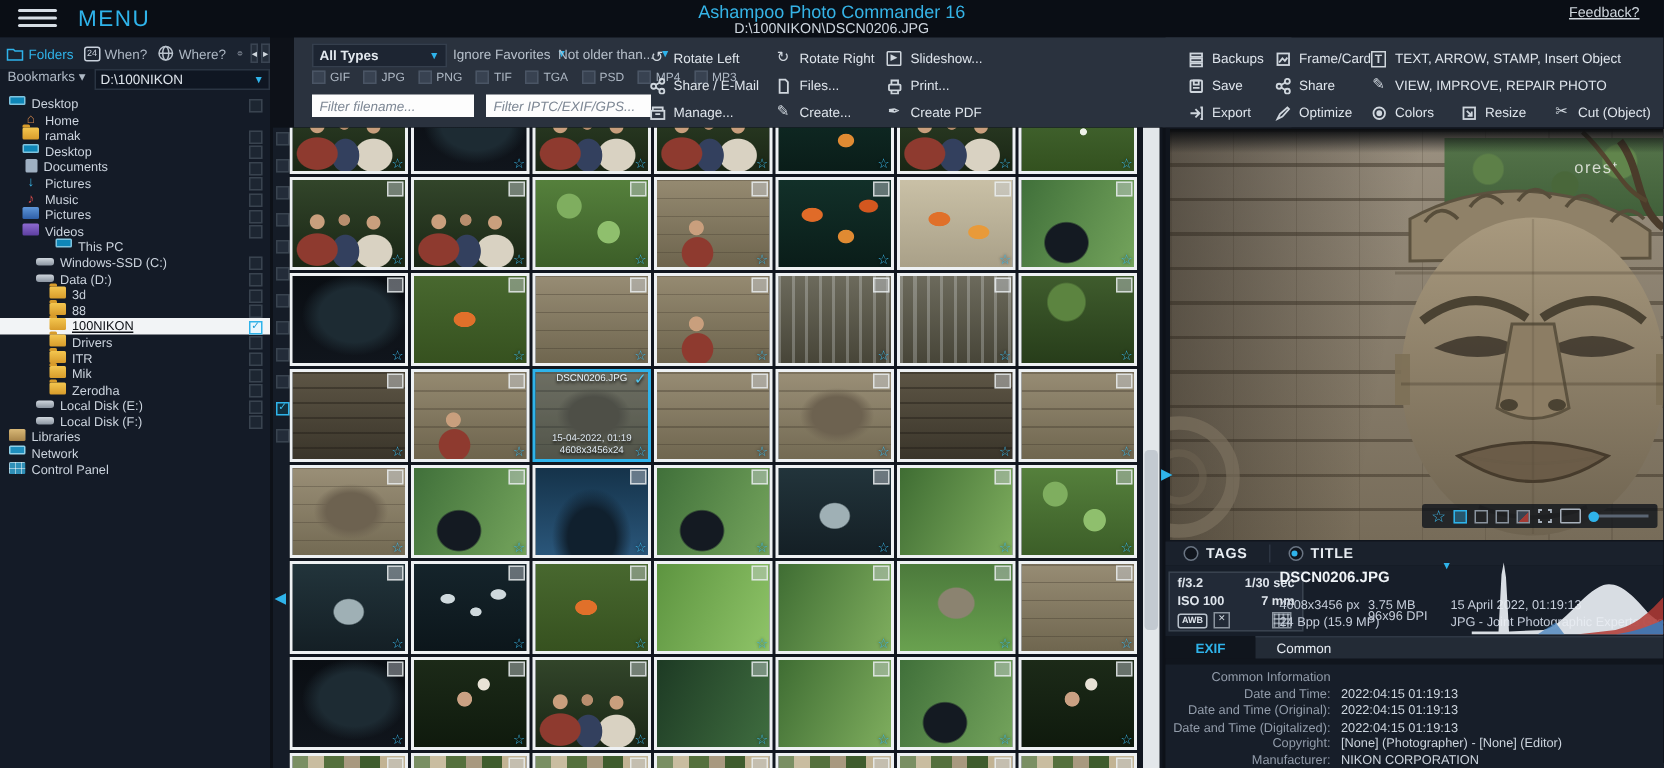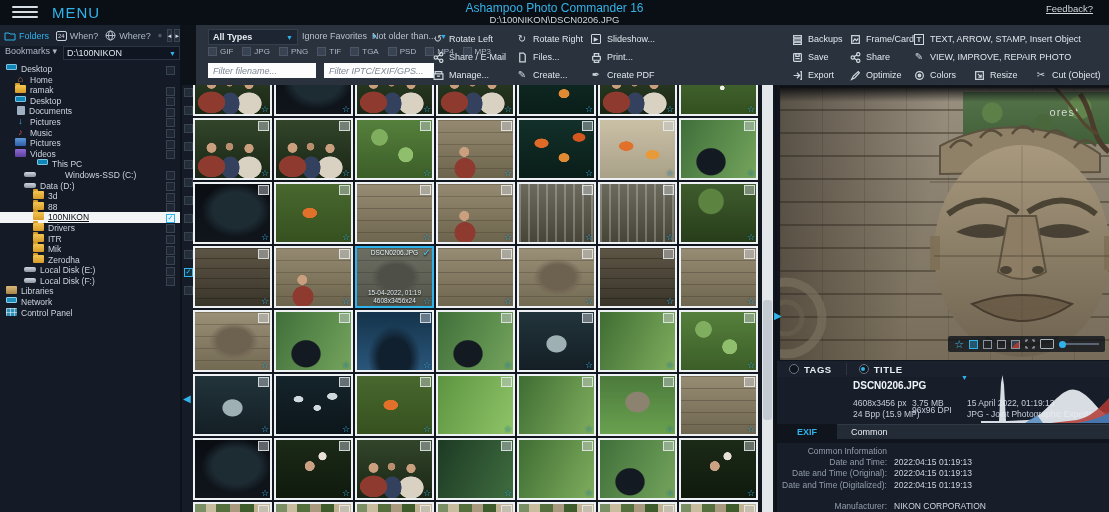--- a/index.html
+++ b/index.html
@@ -240,21 +240,21 @@
         </div>
         <div class="trow" style="padding-left: 15px;">
           <span class="ti videos"></span>
           <span class="lbl">Videos</span>
           <span class="tcb"></span>
         </div>
         <div class="trow" style="padding-left: 15px; margin-left: 22px;">
           <span class="ti monitor"></span>
           <span class="lbl">This PC</span>
         </div>
-        <div class="trow" style="padding-left: 24px; gap: 25px;">
+        <div class="trow" style="padding-left: 24px;">
           <span class="ti drive"></span>
           <span class="lbl">Windows-SSD (C:)</span>
           <span class="tcb"></span>
         </div>
         <div class="trow" style="padding-left: 24px;">
           <span class="ti drive"></span>
           <span class="lbl">Data (D:)</span>
           <span class="tcb"></span>
         </div>
         <div class="trow" style="padding-left: 33px;">
@@ -828,20 +828,35 @@
     <div id="tagbar">
       <span class="radio"></span>
       <span class="tg">TAGS</span>
       <span class="div"></span>
       <span class="radio on"></span>
       <span class="tg">TITLE</span>
     </div>
 
     <div id="infobar">
       <span id="divmark">▼</span>
+      <div id="quickbox">
+        <div class="r">
+          <span>f/3.2</span>
+          <span>1/30 sec</span>
+        </div>
+        <div class="r">
+          <span>ISO 100</span>
+          <span>7 mm</span>
+        </div>
+        <div class="ir">
+          <span class="awb">AWB</span>
+          <span class="flashoff">✕</span>
+          <span class="meter"></span>
+        </div>
+      </div>
       <div id="fname">DSCN0206.JPG</div>
       <span class="stat" style="left:76px;top:21px">4608x3456 px</span>
       <span class="stat" style="left:135px;top:21px">3.75 MB</span>
       <span class="stat" style="left:190px;top:21px">15 April 2022, 01:19:13</span>
       <span class="stat" style="left:76px;top:32px">24 Bpp (15.9 MP)</span>
       <span class="stat" style="left:135px;top:28px">96x96 DPI</span>
       <span class="stat" style="left:190px;top:32px">JPG - Joint Photographic Experts Group</span>
       <svg id="histo" viewBox="0 0 128 50" preserveAspectRatio="none">
         <path d="M0 50 L0 48 L18 48 L20 10 L21.5 2 L23 12 L25 48 L48 47 C62 44 74 22 88 17 C98 14 108 24 118 36 L128 44 L128 50 Z" fill="#e9eef3" fill-opacity=".92"></path>
         <path d="M70 50 L96 47 C108 44 116 38 128 25 L128 50 Z" fill="#b23a34" fill-opacity=".85"></path>
@@ -864,20 +879,24 @@
           <span class="dv">2022:04:15 01:19:13</span>
         </div>
         <div class="drow" style="top: 25px;">
           <span class="dl">Date and Time (Original):</span>
           <span class="dv">2022:04:15 01:19:13</span>
         </div>
         <div class="drow" style="top: 37px;">
           <span class="dl">Date and Time (Digitalized):</span>
           <span class="dv">2022:04:15 01:19:13</span>
         </div>
+        <div class="drow" style="top: 47px;">
+          <span class="dl">Copyright:</span>
+          <span class="dv">[None] (Photographer) - [None] (Editor)</span>
+        </div>
         <div class="drow" style="top: 58px;">
           <span class="dl">Manufacturer:</span>
           <span class="dv">NIKON CORPORATION</span>
         </div>
       </div>
   </div>
 
 </div>
 
 </body></html>

